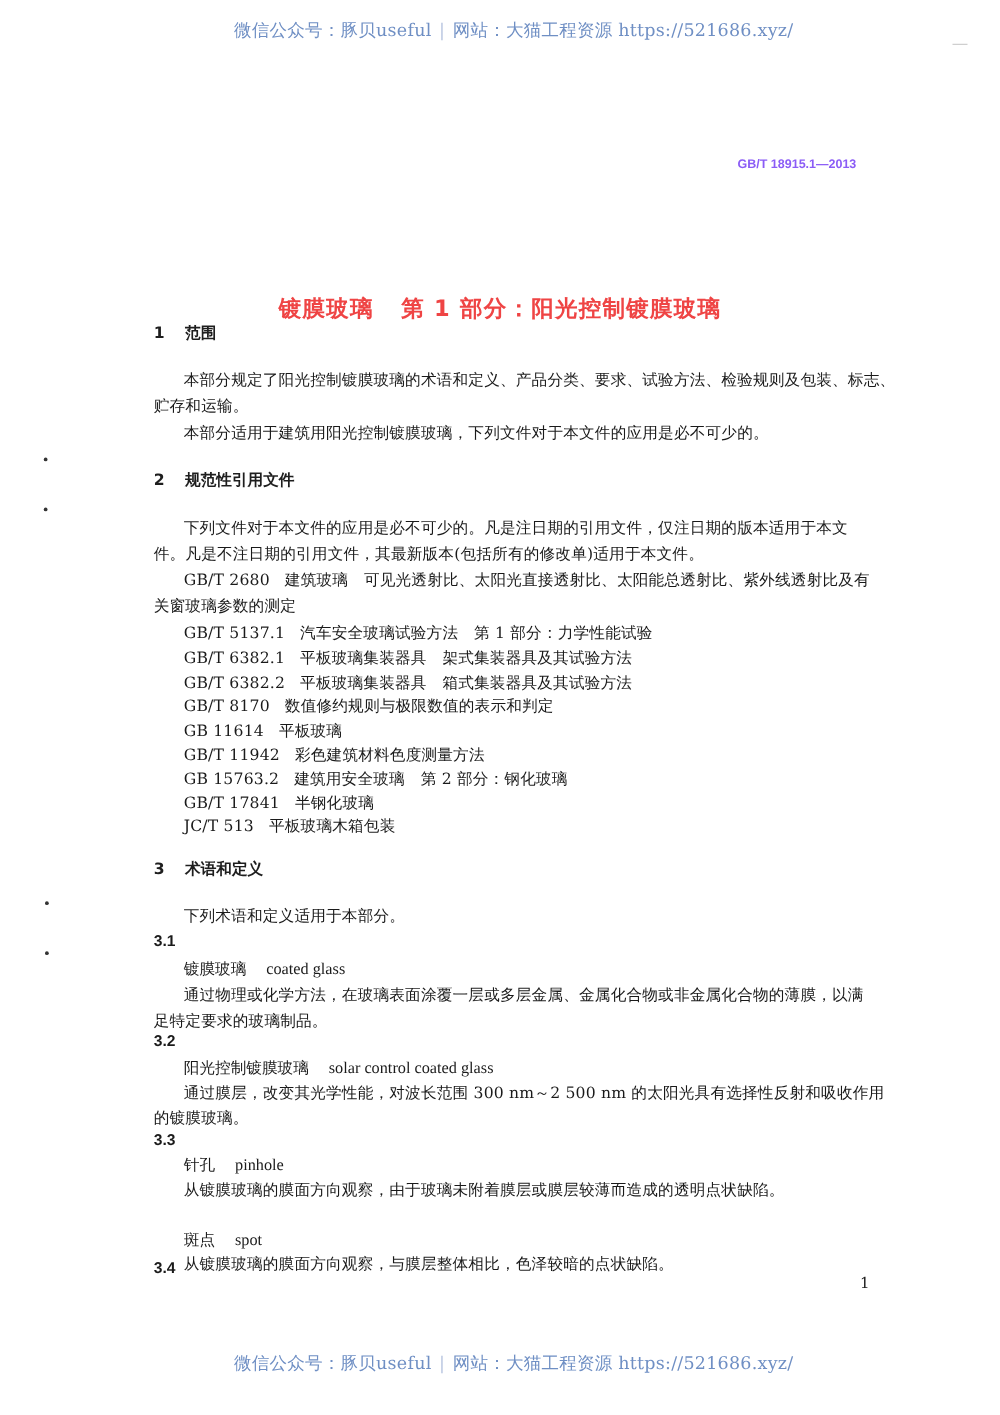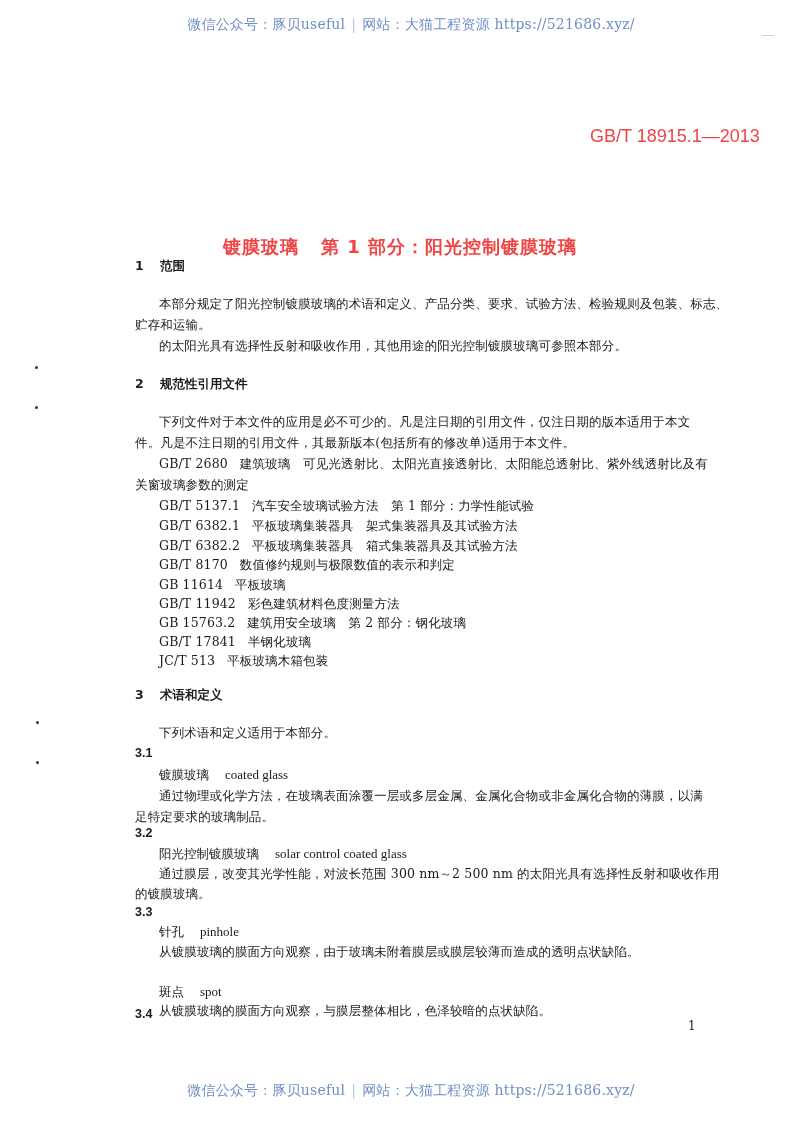--- a/index.html
+++ b/index.html
@@ -35,39 +35,39 @@
       top: 35px;
       width: 12px;
       height: 1px;
       background: #cfcfcf;
     }
     .std-code {
       position: absolute;
       left: 590px;
       top: 126px;
       font-family: "Liberation Sans", "DejaVu Sans", sans-serif;
-      font-weight: normal;
-      font-size: 18px;
-      color: #ef4444;
+      font-weight: bold;
+      font-size: 10px;
+      color: #8b5cf6;
     }
     .doc-title {
       position: absolute;
       left: 0;
       width: 800px;
       top: 191px;
       text-align: center;
       font-family: "DejaVu Sans", "Liberation Sans", sans-serif;
       font-weight: bold;
       font-size: 18px;
       color: #ef4444;
       letter-spacing: 1px;
       margin-top: 44px;
     }
     .doc-title .gap { display: inline-block; width: 22px; }
-    .abs { position: absolute; white-space: nowrap; margin-left: 12px; }
+    .abs { position: absolute; white-space: nowrap; }
     .h1 {
       font-family: "DejaVu Sans", "Liberation Sans", sans-serif;
       font-weight: bold;
       font-size: 12.5px;
       color: #1e1e1e;
       left: 123px;
     }
     .h1 .num { display: inline-block; width: 25px; }
     .p {
       font-size: 12.5px;
@@ -122,21 +122,21 @@
 
 <div class="doc-title">
   <span>镀膜玻璃</span><span class="gap"></span><span>第 1 部分：阳光控制镀膜玻璃</span>
 </div>
 
 <div class="abs h1" style="top:258px">
   <span class="num">1</span><span>范围</span>
 </div>
 <div class="abs p indent" style="top:296px">本部分规定了阳光控制镀膜玻璃的术语和定义、产品分类、要求、试验方法、检验规则及包装、标志、</div>
 <div class="abs p flush" style="top:317px">贮存和运输。</div>
-<div class="abs p indent" style="top:338px">的太阳光具有选择性反射和吸收作用，其他用途的阳光控制镀膜玻璃可参照本部分。</div>
+<div class="abs p indent" style="top:338px">本部分适用于建筑用阳光控制镀膜玻璃，下列文件对于本文件的应用是必不可少的。</div>
 
 <div class="abs h1" style="top:376px">
   <span class="num">2</span><span>规范性引用文件</span>
 </div>
 <div class="abs p indent" style="top:414px">下列文件对于本文件的应用是必不可少的。凡是注日期的引用文件，仅注日期的版本适用于本文</div>
 <div class="abs p flush" style="top:435px">件。凡是不注日期的引用文件，其最新版本(包括所有的修改单)适用于本文件。</div>
 
 <div class="abs p ref" style="top:456px">
   <span class="code">GB/T 2680</span><span>建筑玻璃　可见光透射比、太阳光直接透射比、太阳能总透射比、紫外线透射比及有</span>
 </div>

